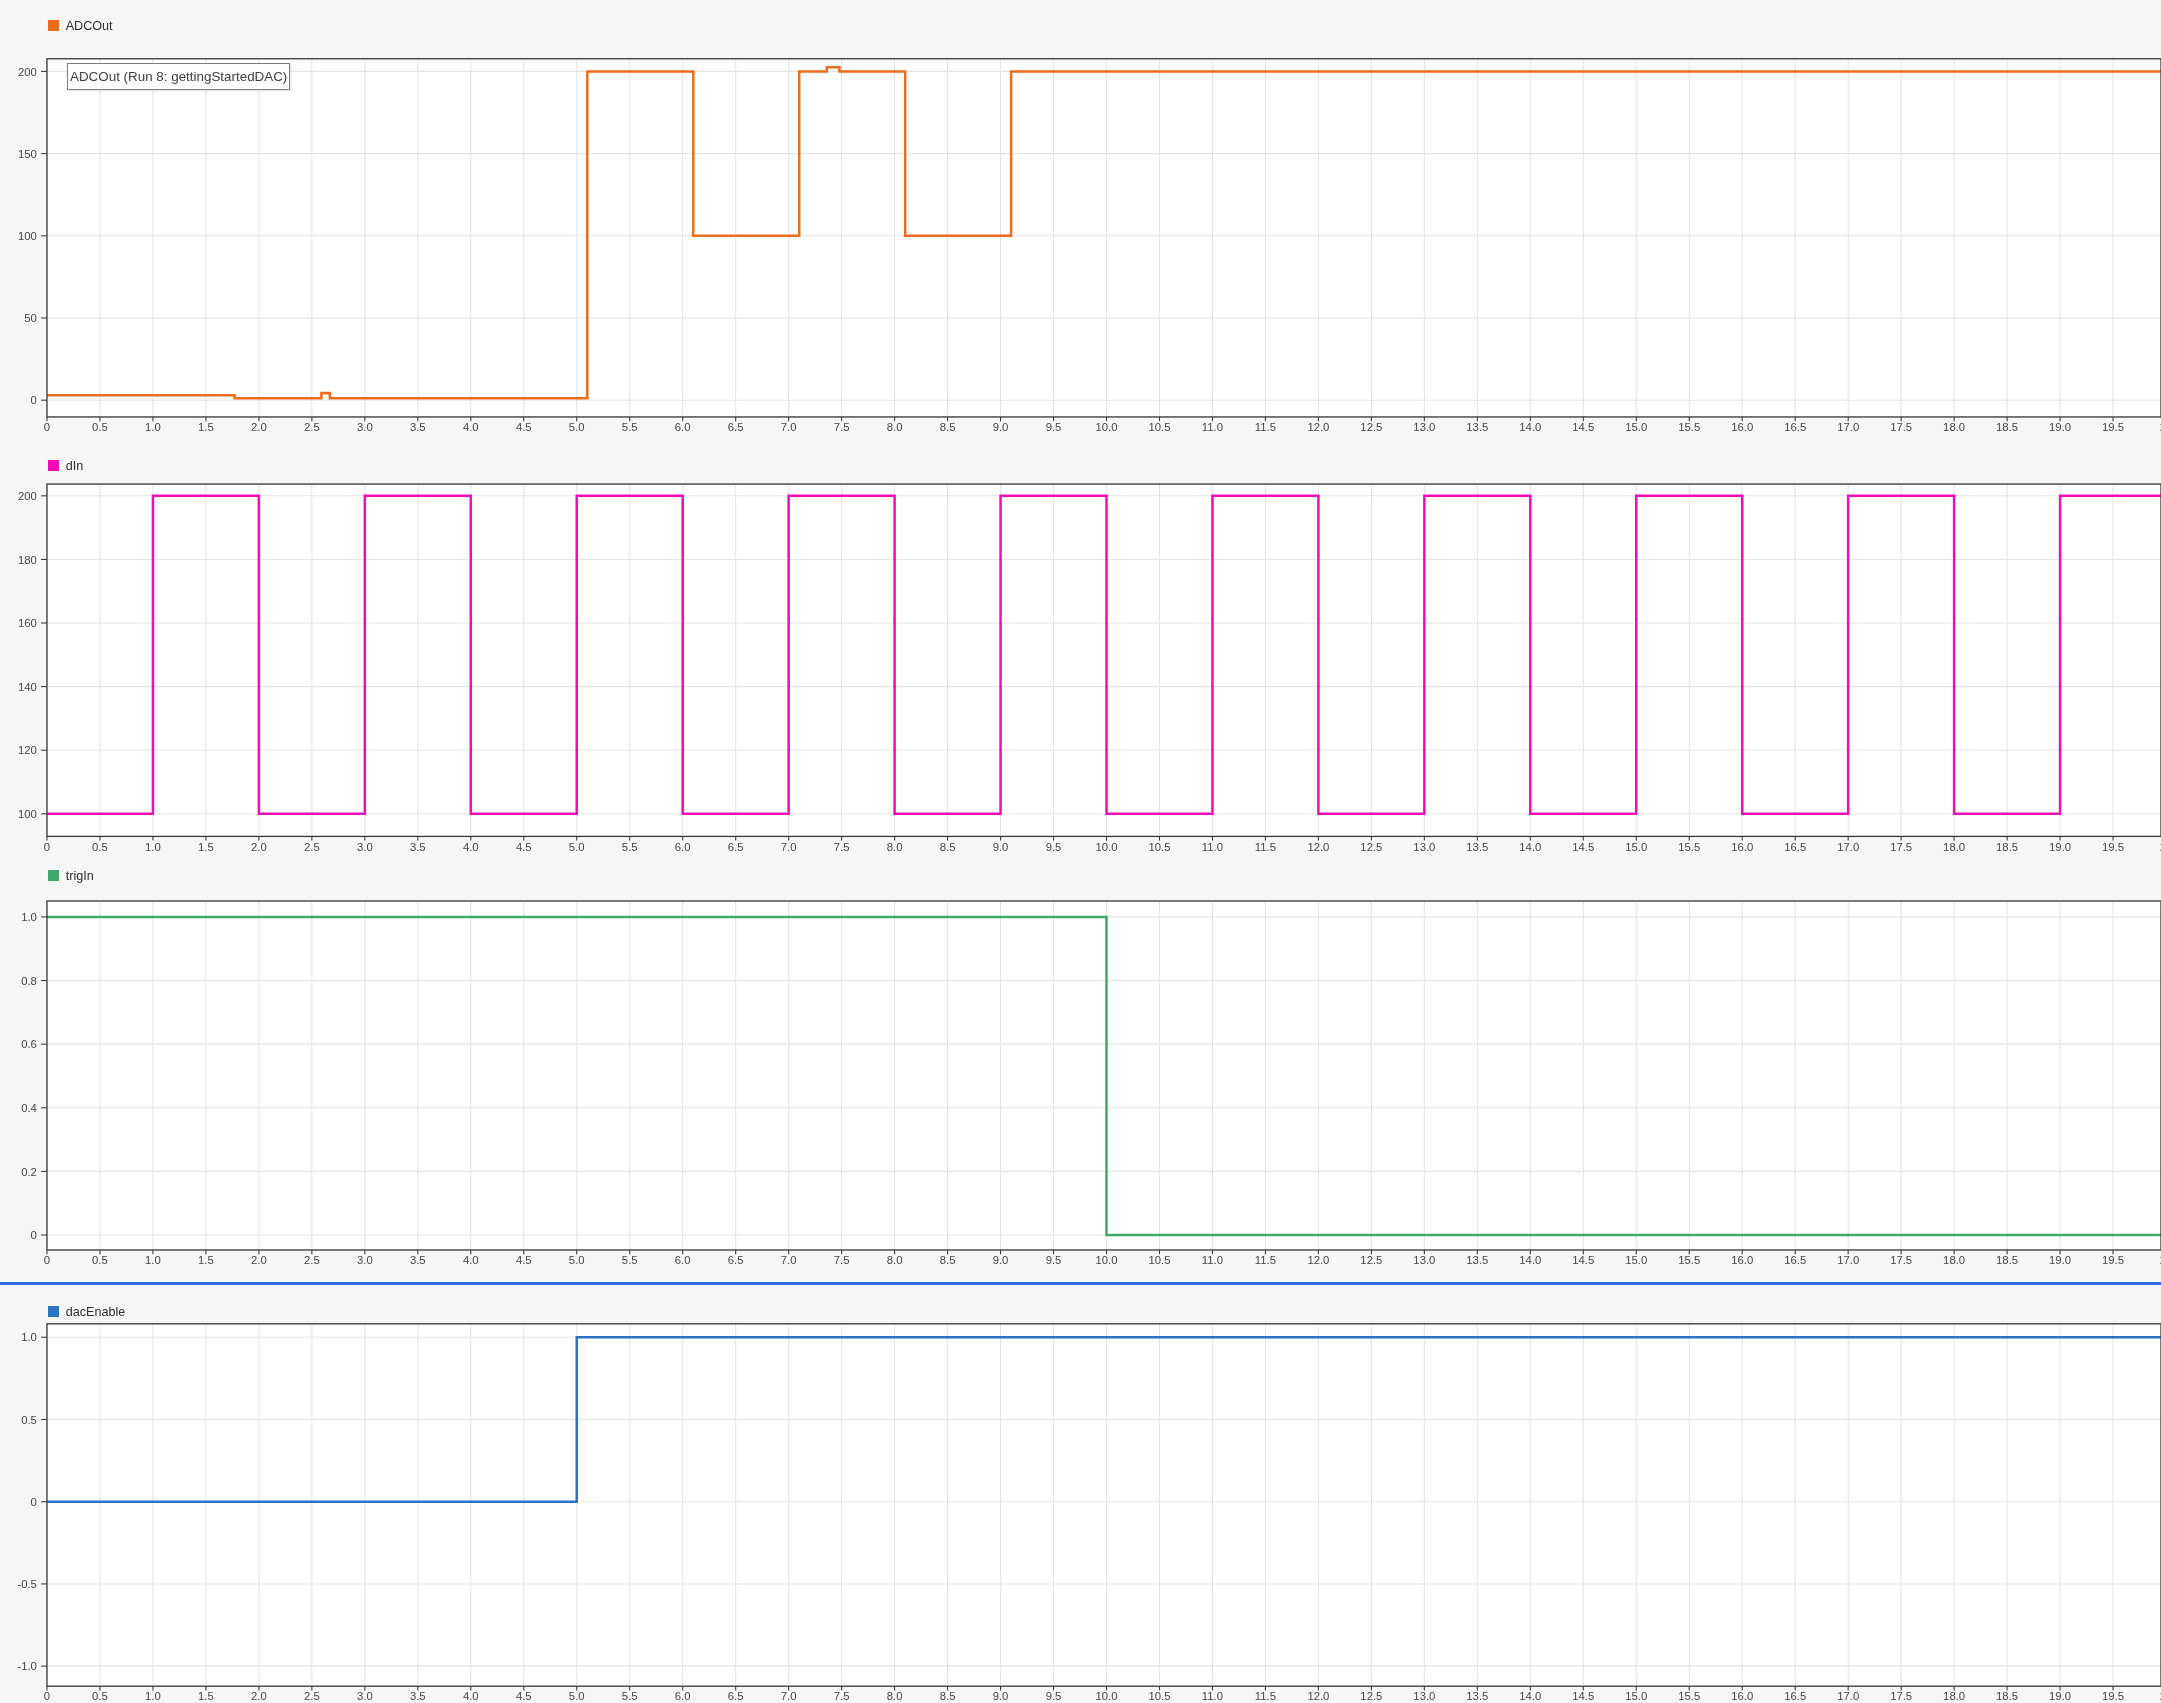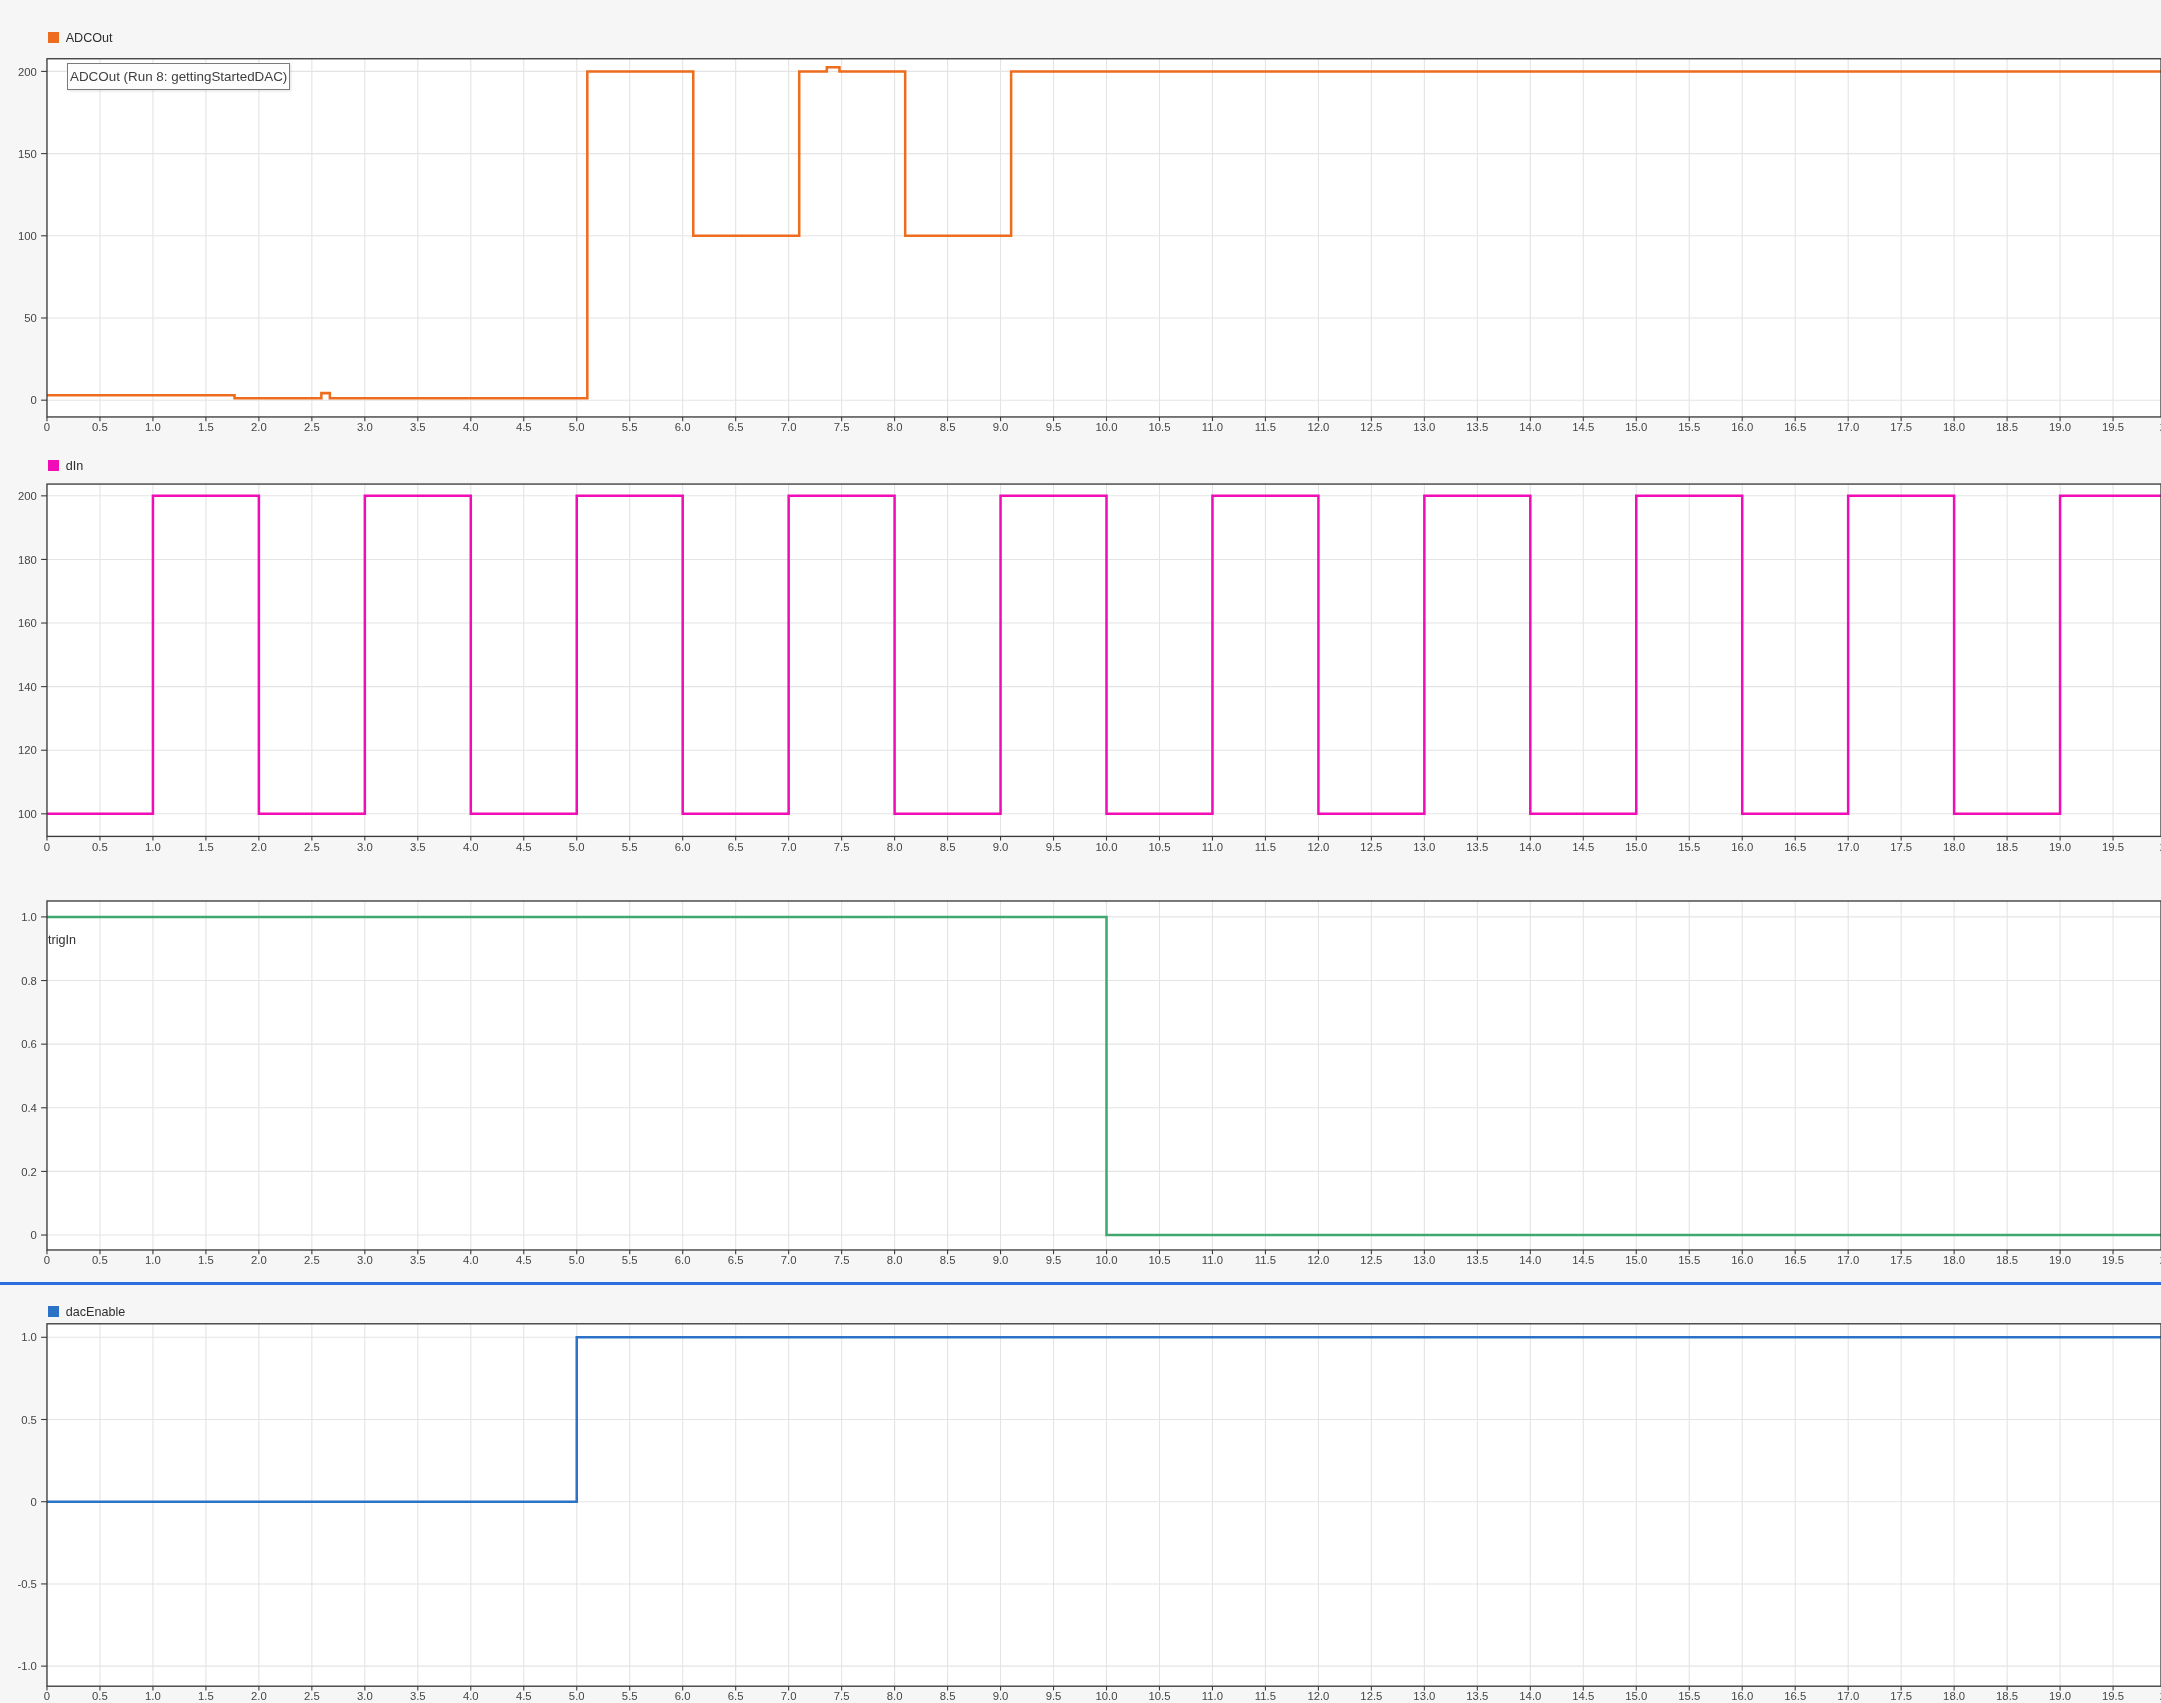--- a/index.html
+++ b/index.html
@@ -11,23 +11,23 @@
     overflow:hidden;
   }
   .app{position:absolute;inset:0;}
   #plots-canvas{position:absolute;left:0;top:0;}
   .legend{
     position:absolute;left:48px;height:15px;
     display:flex;align-items:center;gap:6.7px;
     font-size:12.6px;color:#2e2e2e;
   }
   .legend .swatch{width:11px;height:11px;display:inline-block;}
-  .legend-0{top:30px;justify-content:flex-end;}
+  .legend-0{top:18px;justify-content:flex-end;}
   .legend-1{top:458px;}
-  .legend-2{top:926px;flex-direction:column;}
+  .legend-2{top:868px;}
   .legend-3{top:1304px;align-items:center;}
   .splitter{
     position:absolute;left:0;top:1282px;width:2161px;height:3.4px;
   }
   .tooltip{
     position:absolute;left:67px;top:63px;
     background:#fdfdfd;border:1.7px solid #7b7b7b;
     padding:5px 2px;font-size:13.4px;color:#404040;
     white-space:nowrap;box-shadow:0.8px 0.8px 2.5px rgba(0,0,0,0.12);
   }

